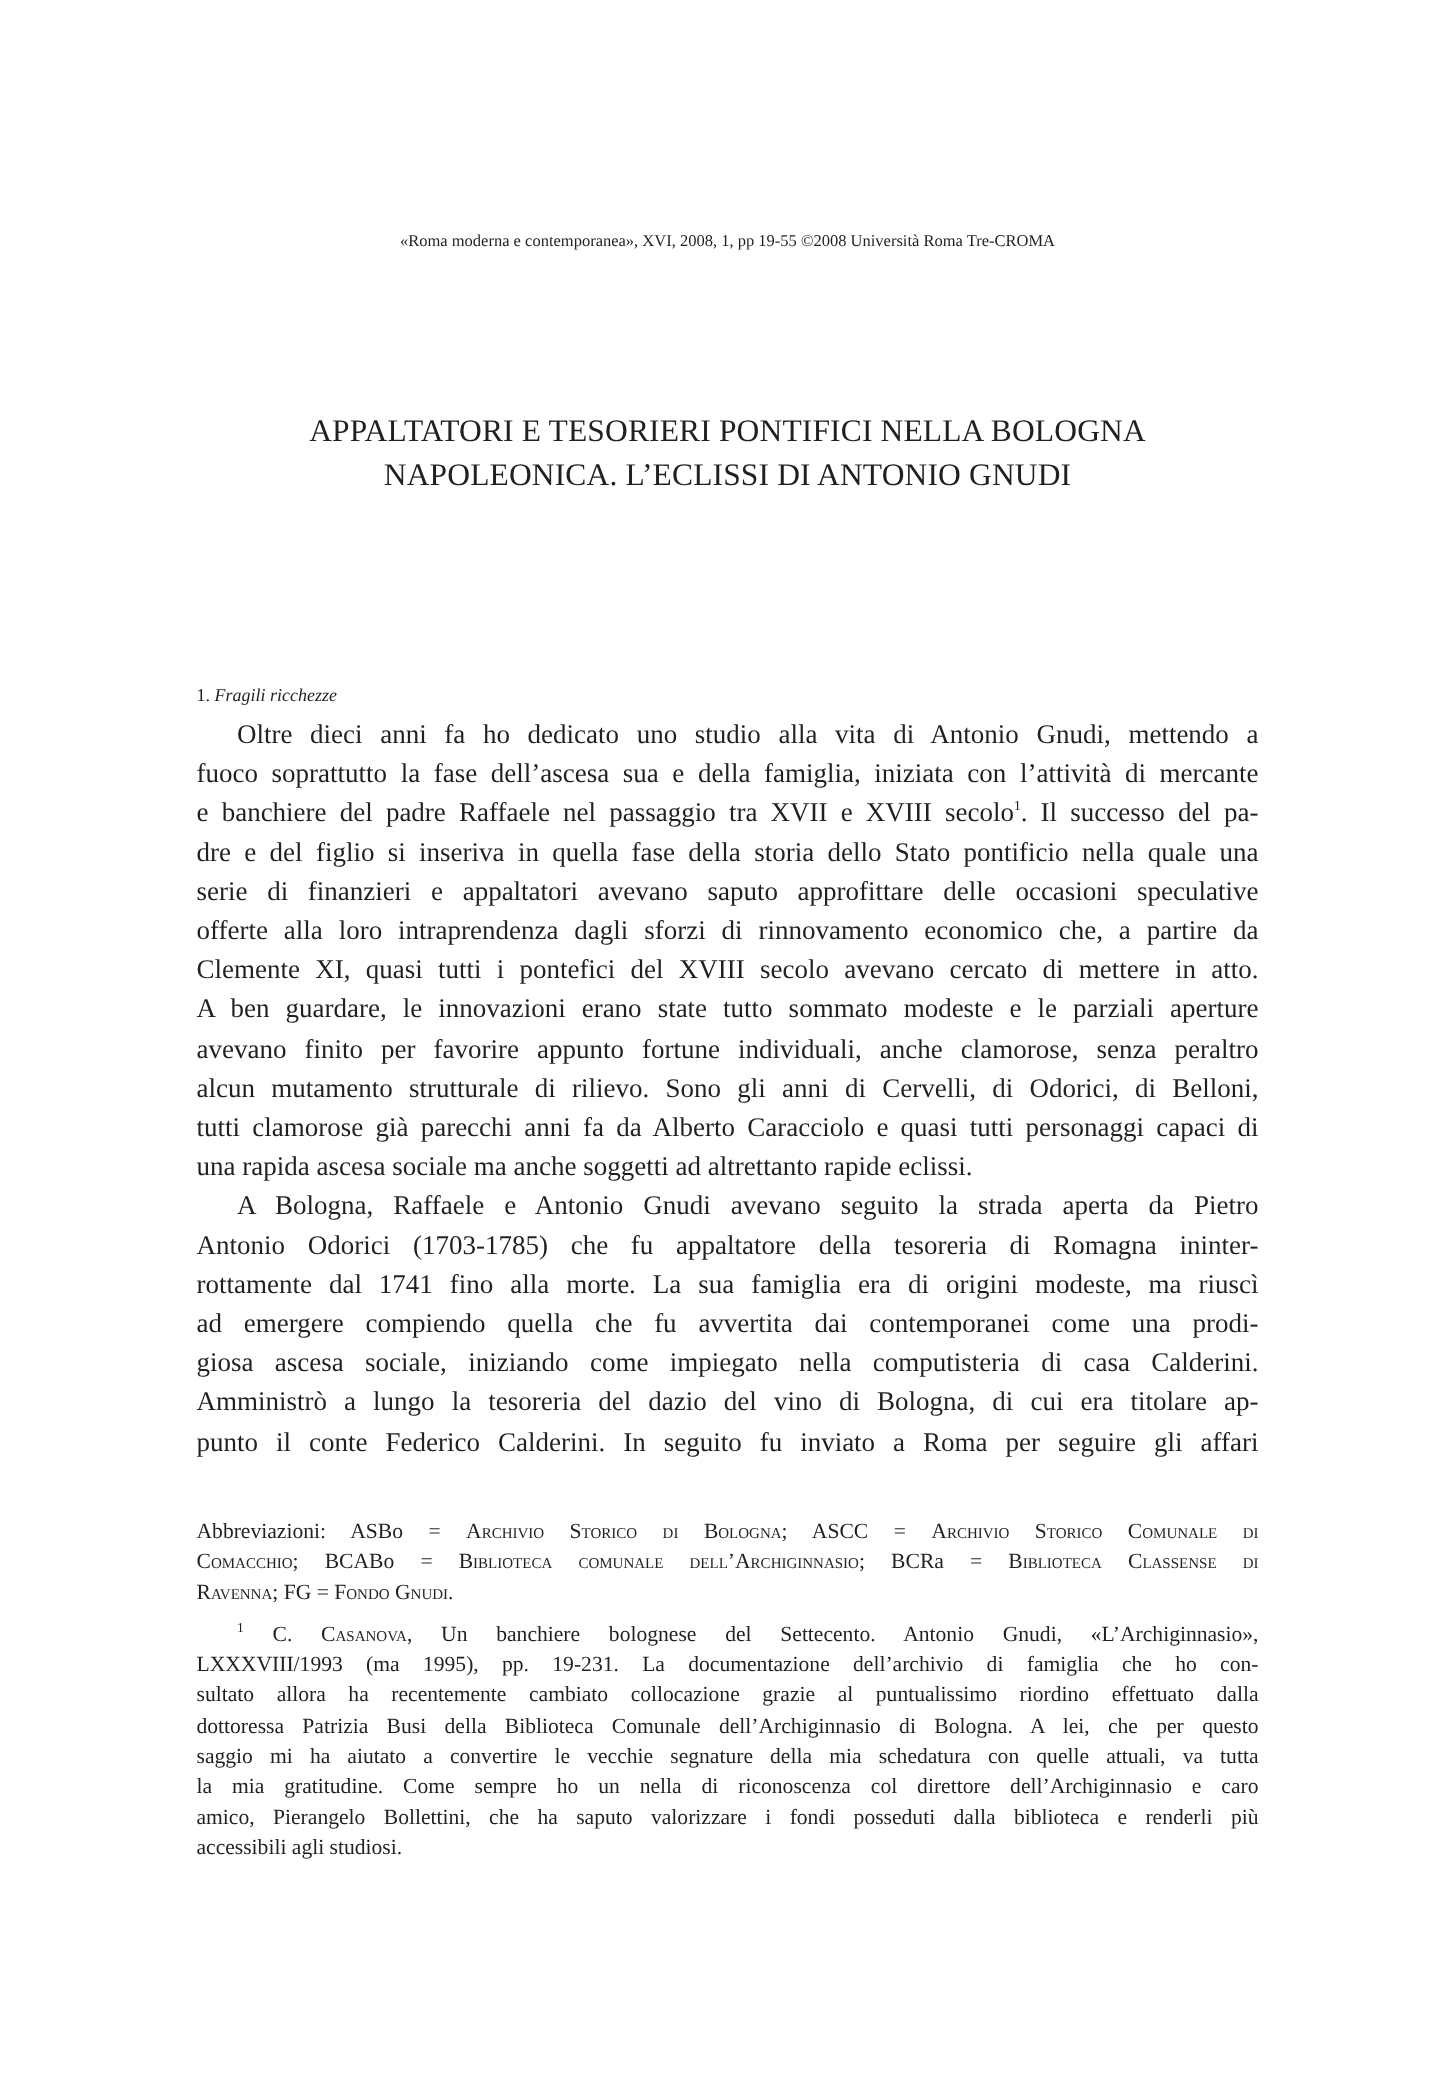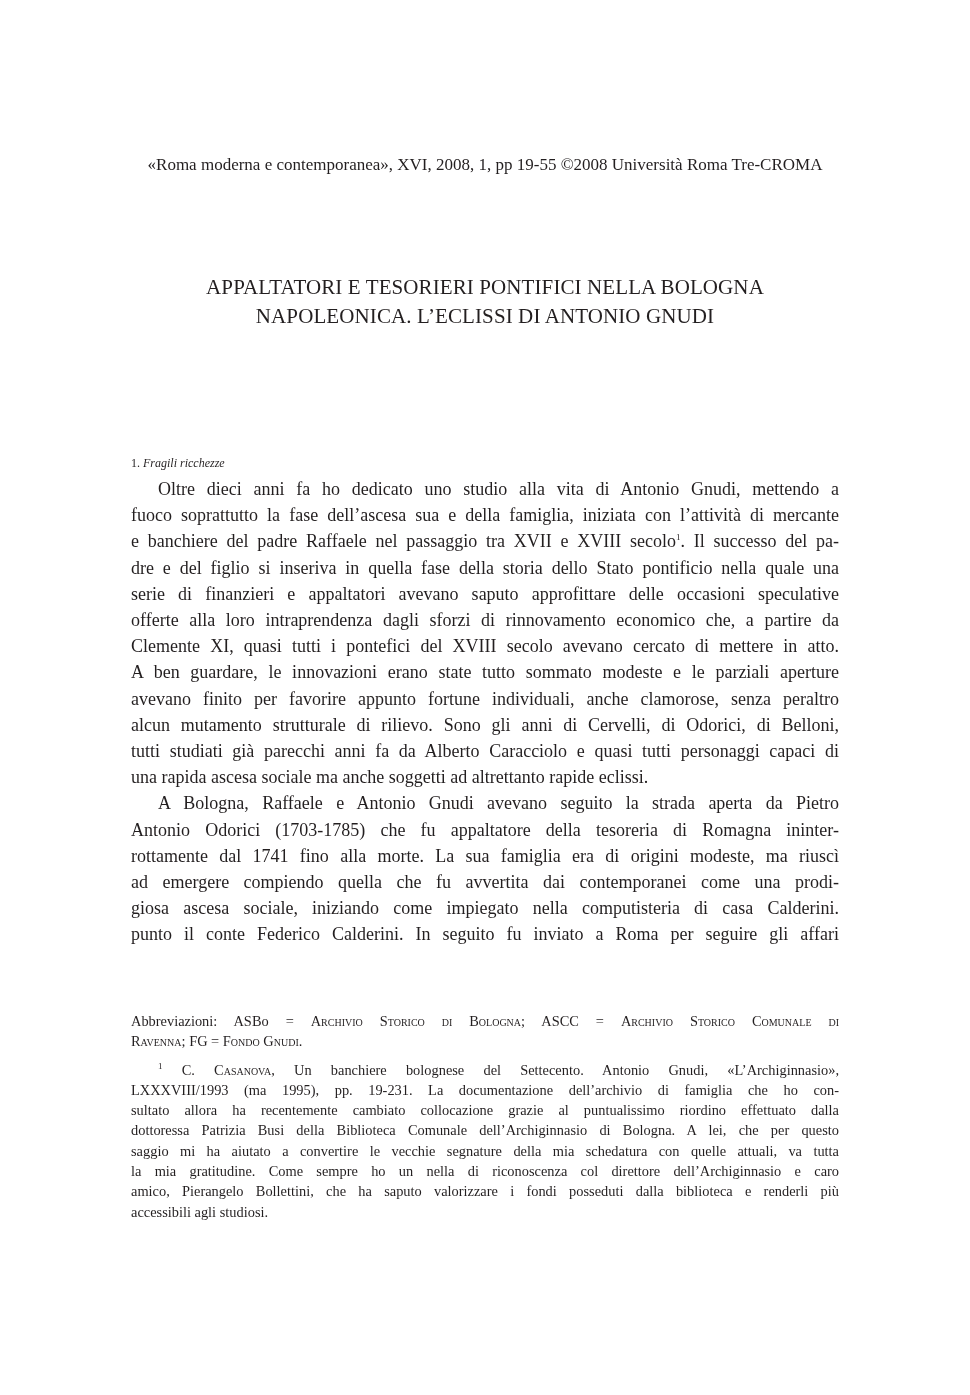--- a/index.html
+++ b/index.html
@@ -2,21 +2,21 @@
 <html><head>
 <meta charset="utf-8">
 <style>
   html, body { margin: 0; padding: 0; background: #ffffff; }
   body {
     width: 970px; height: 1395px; position: relative; overflow: hidden;
     font-family: "Liberation Serif", "DejaVu Serif", serif; color: #231f20;
   }
   .header {
     position: absolute; left: 0; width: 970px; top: 155px;
-    text-align: center; font-size: 17px; color: #231f20;
+    text-align: center; font-size: 11px; color: #231f20;
   }
   .title {
     position: absolute; left: 100px; width: 770px; top: 273px;
     text-align: center; font-size: 21px; line-height: 29px; letter-spacing: 0.1px;
   }
   .title span { display: block; }
   .section-heading {
     position: absolute; left: 131px; top: 450px; font-size: 12px; line-height: 26px;
   }
   .section-heading .it { font-style: italic; }
@@ -59,36 +59,38 @@
     <span class="line indent">Oltre dieci anni fa ho dedicato uno studio alla vita di Antonio Gnudi, mettendo a</span>
     <span class="line">fuoco soprattutto la fase dell’ascesa sua e della famiglia, iniziata con l’attività di mercante</span>
     <span class="line"><span>e banchiere del padre Raffaele nel passaggio tra XVII e XVIII secolo</span><sup class="fnref">1</sup><span>. Il successo del pa-</span></span>
     <span class="line">dre e del figlio si inseriva in quella fase della storia dello Stato pontificio nella quale una</span>
     <span class="line">serie di finanzieri e appaltatori avevano saputo approfittare delle occasioni speculative</span>
     <span class="line">offerte alla loro intraprendenza dagli sforzi di rinnovamento economico che, a partire da</span>
     <span class="line">Clemente XI, quasi tutti i pontefici del XVIII secolo avevano cercato di mettere in atto.</span>
     <span class="line">A ben guardare, le innovazioni erano state tutto sommato modeste e le parziali aperture</span>
     <span class="line">avevano finito per favorire appunto fortune individuali, anche clamorose, senza peraltro</span>
     <span class="line">alcun mutamento strutturale di rilievo. Sono gli anni di Cervelli, di Odorici, di Belloni,</span>
-    <span class="line">tutti studiati già parecchi anni fa da Alberto Caracciolo e quasi tutti personaggi capaci di</span>
+    <span class="line">tutti clamorose già parecchi anni fa da Alberto Caracciolo e quasi tutti personaggi capaci di</span>
     <span class="line last">una rapida ascesa sociale ma anche soggetti ad altrettanto rapide eclissi.</span>
   </div>
   <div>
     <span class="line indent">A Bologna, Raffaele e Antonio Gnudi avevano seguito la strada aperta da Pietro</span>
     <span class="line">Antonio Odorici (1703-1785) che fu appaltatore della tesoreria di Romagna ininter-</span>
     <span class="line">rottamente dal 1741 fino alla morte. La sua famiglia era di origini modeste, ma riuscì</span>
     <span class="line">ad emergere compiendo quella che fu avvertita dai contemporanei come una prodi-</span>
     <span class="line">giosa ascesa sociale, iniziando come impiegato nella computisteria di casa Calderini.</span>
+    <span class="line">Amministrò a lungo la tesoreria del dazio del vino di Bologna, di cui era titolare ap-</span>
     <span class="line">punto il conte Federico Calderini. In seguito fu inviato a Roma per seguire gli affari</span>
   </div>
 </div>
 
 <div class="notes">
   <div>
     <span class="line"><span>Abbreviazioni: ASBo = </span><span class="sc">Archivio Storico di Bologna</span><span>; ASCC = </span><span class="sc">Archivio Storico Comunale di</span></span>
+    <span class="line"><span class="sc">Comacchio</span><span>; BCABo = </span><span class="sc">Biblioteca comunale dell’Archiginnasio</span><span>; BCRa = </span><span class="sc">Biblioteca Classense di</span></span>
     <span class="line last"><span class="sc">Ravenna</span><span>; FG = </span><span class="sc">Fondo Gnudi</span><span>.</span></span>
   </div>
   <div class="fn-block">
     <span class="line indent"><sup class="fnref">1</sup> <span>C. </span><span class="sc">Casanova</span><span>, </span><span class="it">Un banchiere bolognese del Settecento. Antonio Gnudi</span><span>, «L’Archiginnasio»,</span></span>
     <span class="line">LXXXVIII/1993 (ma 1995), pp. 19-231. La documentazione dell’archivio di famiglia che ho con-</span>
     <span class="line">sultato allora ha recentemente cambiato collocazione grazie al puntualissimo riordino effettuato dalla</span>
     <span class="line">dottoressa Patrizia Busi della Biblioteca Comunale dell’Archiginnasio di Bologna. A lei, che per questo</span>
     <span class="line">saggio mi ha aiutato a convertire le vecchie segnature della mia schedatura con quelle attuali, va tutta</span>
     <span class="line">la mia gratitudine. Come sempre ho un nella di riconoscenza col direttore dell’Archiginnasio e caro</span>
     <span class="line">amico, Pierangelo Bollettini, che ha saputo valorizzare i fondi posseduti dalla biblioteca e renderli più</span>

